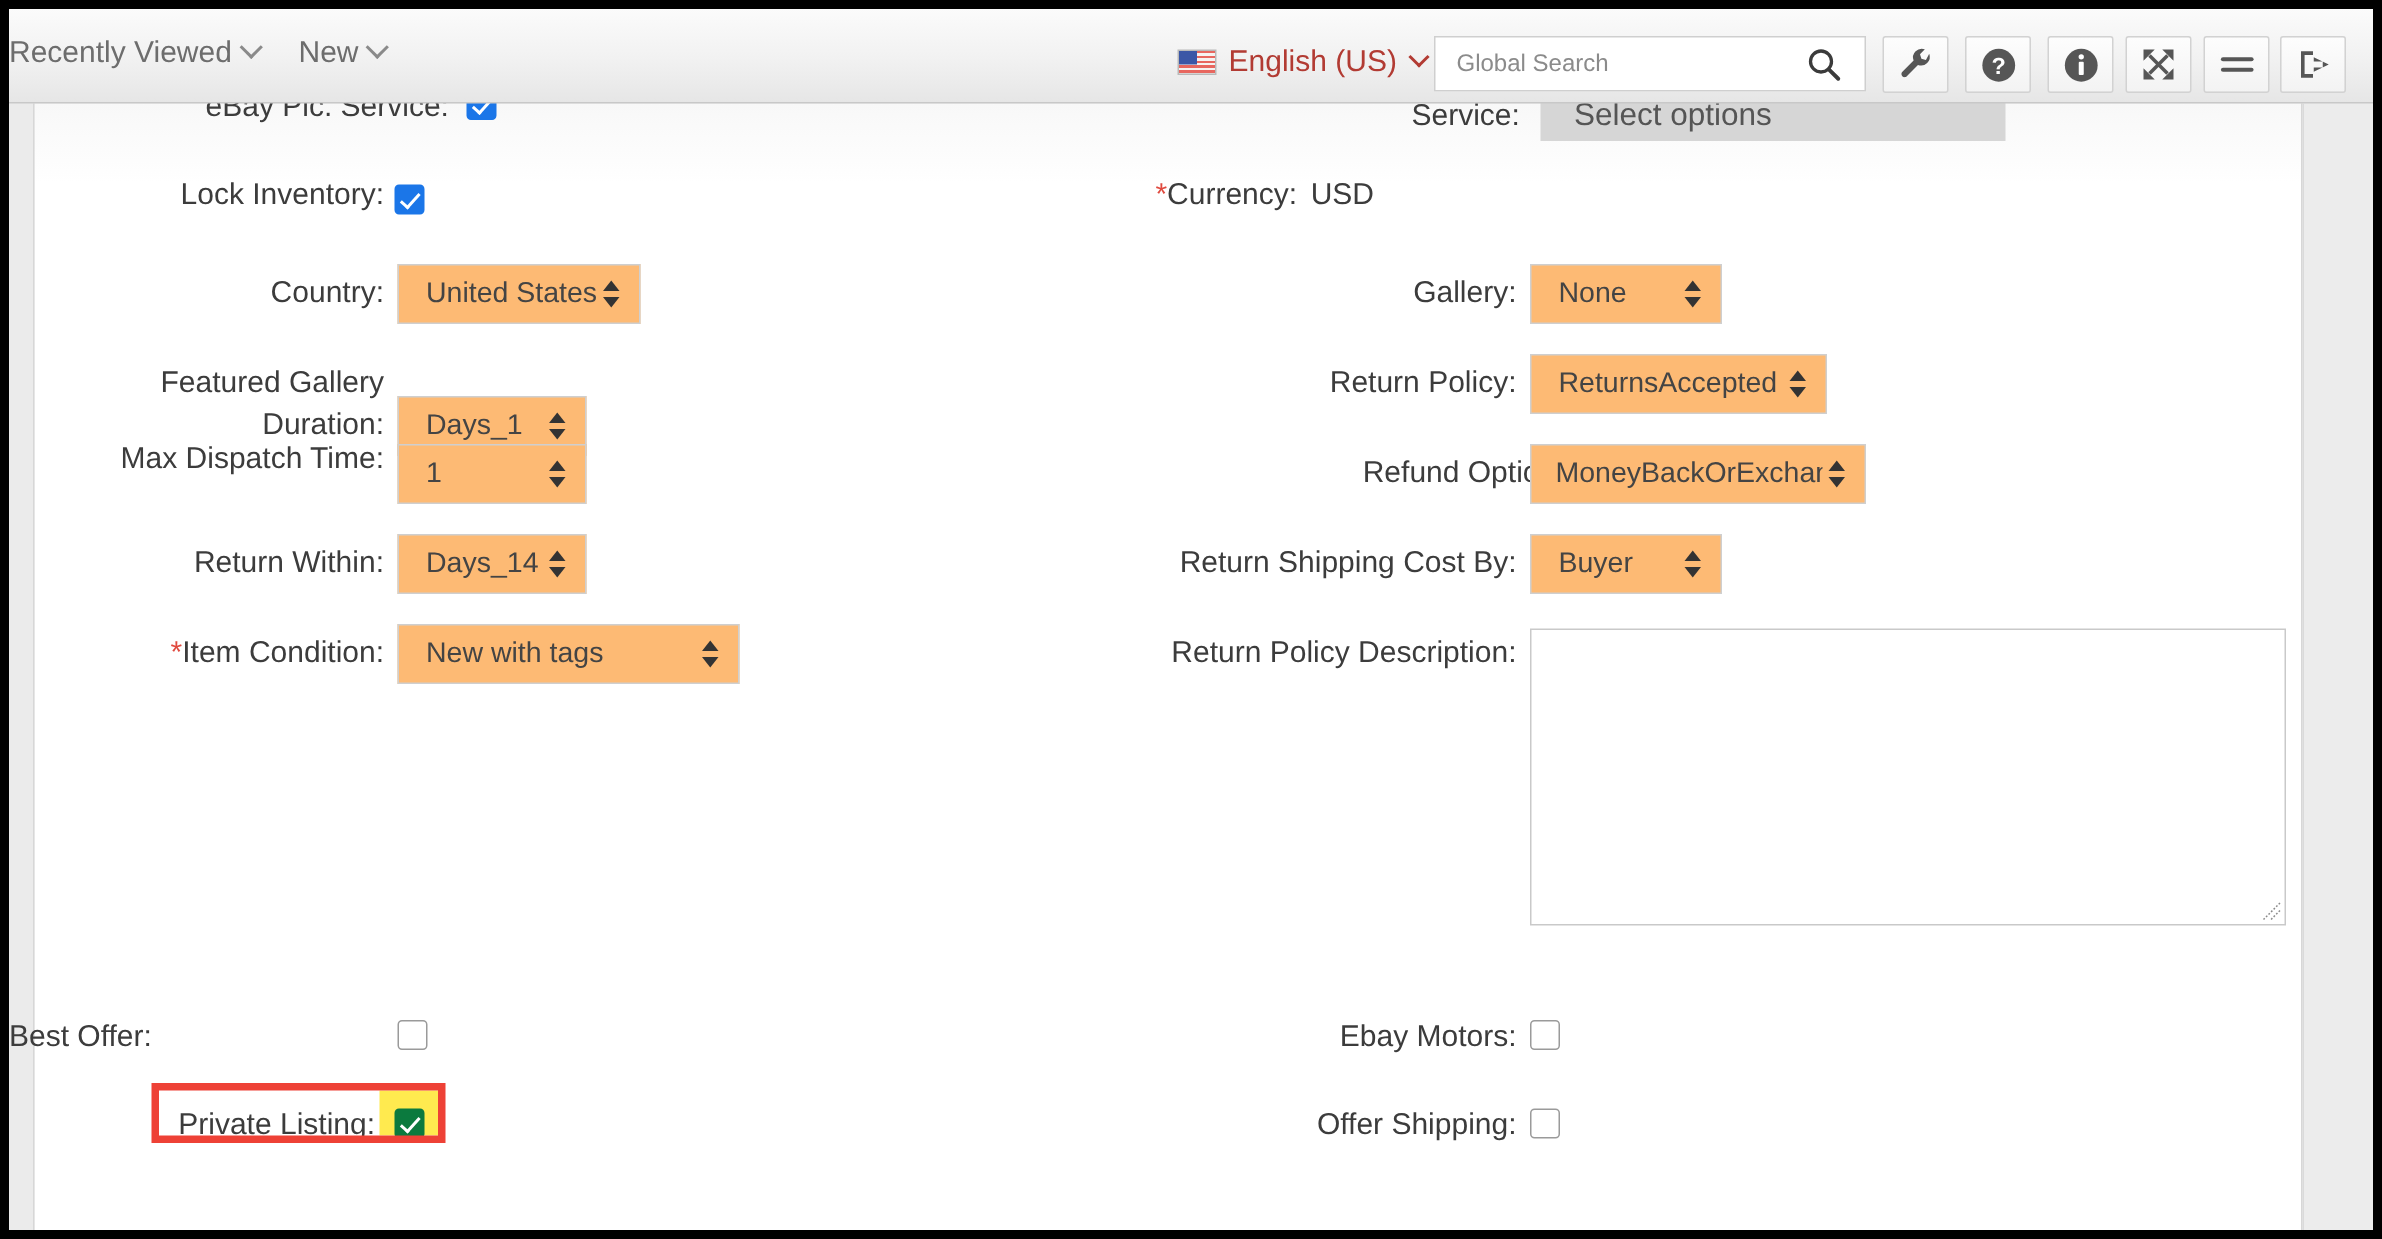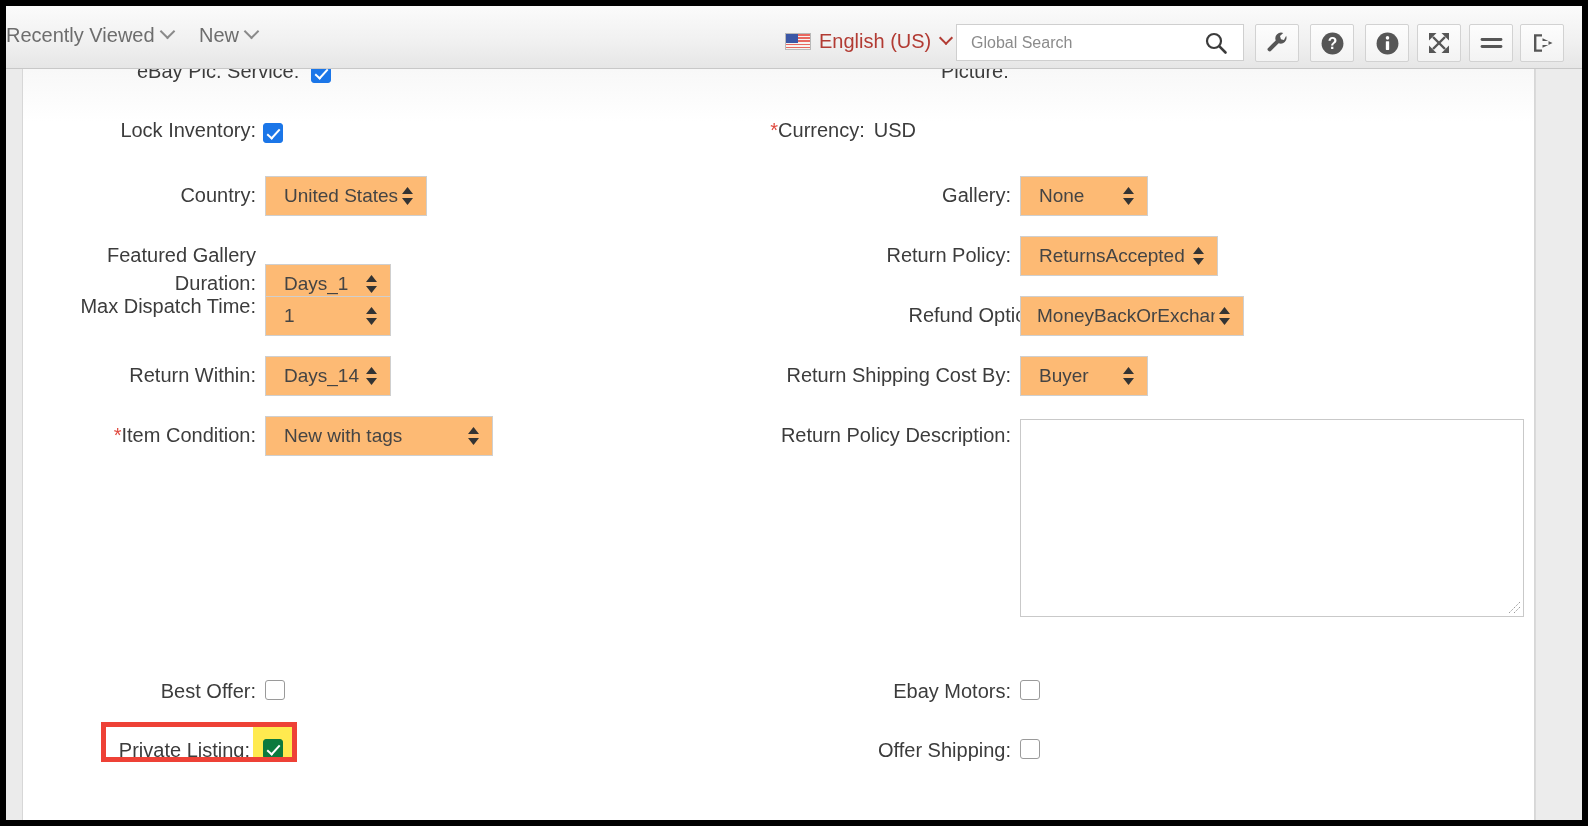--- a/index.html
+++ b/index.html
@@ -241,21 +241,21 @@
     display: flex; align-items: center;
     font-size: 21px;
     color: #555;
     cursor: pointer;
     width: 310px;
   }
 
   #ebay-pic-row {
     position: absolute;
     left: 131px; top: 54px;
-    display: flex; align-items: flex-end; gap: 12px;
+    display: flex; align-items: flex-start; gap: 12px;
     z-index: 20;
   }
 
   
   #annot-box {
     position: absolute;
     left: 95px; top: 716px;
     width: 196px; height: 40px;
     border: 5px solid #ee4136;
     z-index: 30;
@@ -278,21 +278,22 @@
     <div id="card"></div>
     <div id="scroll-gap"></div>
   </div>
 
   <div id="ebay-pic-row">
     <span class="lbl">eBay Pic. Service:</span>
     <span class="cb checked"></span>
   </div>
 
   <div id="picture-row">
-    <span class="lbl">Picture:</span>
+    <span class="lbl">Service:</span>
+    <span id="picture-btn">Select options</span>
   </div>
 
   <div class="row" style="left:0; top:113px; width:250px; justify-content:flex-end;">
     <span class="lbl">Lock Inventory:</span>
   </div>
   <span class="cb checked" style="position:absolute; left:257px; top:117px;"></span>
 
   <div class="row" style="left:0; top:178px; width:250px; justify-content:flex-end;">
     <span class="lbl">Country:</span>
   </div>
@@ -344,21 +345,21 @@
     </span>
   </div>
   <div class="sel" style="position:absolute; left:259px; top:410px; width:228px;">
     <span class="val">New with tags</span>
     <svg class="arrows" viewBox="0 0 13 22">
       <polygon points="6.5,2 12,9 1,9" fill="#333"></polygon>
       <polygon points="6.5,20 12,13 1,13" fill="#333"></polygon>
     </svg>
   </div>
 
-  <div class="row" style="left:0; top:674px; width:250px; justify-content:flex-end;">
+  <div class="row" style="left:0; top:674px; width:250px; justify-content:flex-start;">
     <span class="lbl">Best Offer:</span>
   </div>
   <span class="cb" style="position:absolute; left:259px; top:674px;"></span>
 
   <div id="annot-highlight"></div>
 
   <div class="row" style="left:0; top:733px; width:244px; justify-content:flex-end; z-index:20;">
     <span class="lbl">Private Listing:</span>
   </div>
   <span class="cb checked green" style="position:absolute; left:257px; top:733px; z-index:20;"></span>

